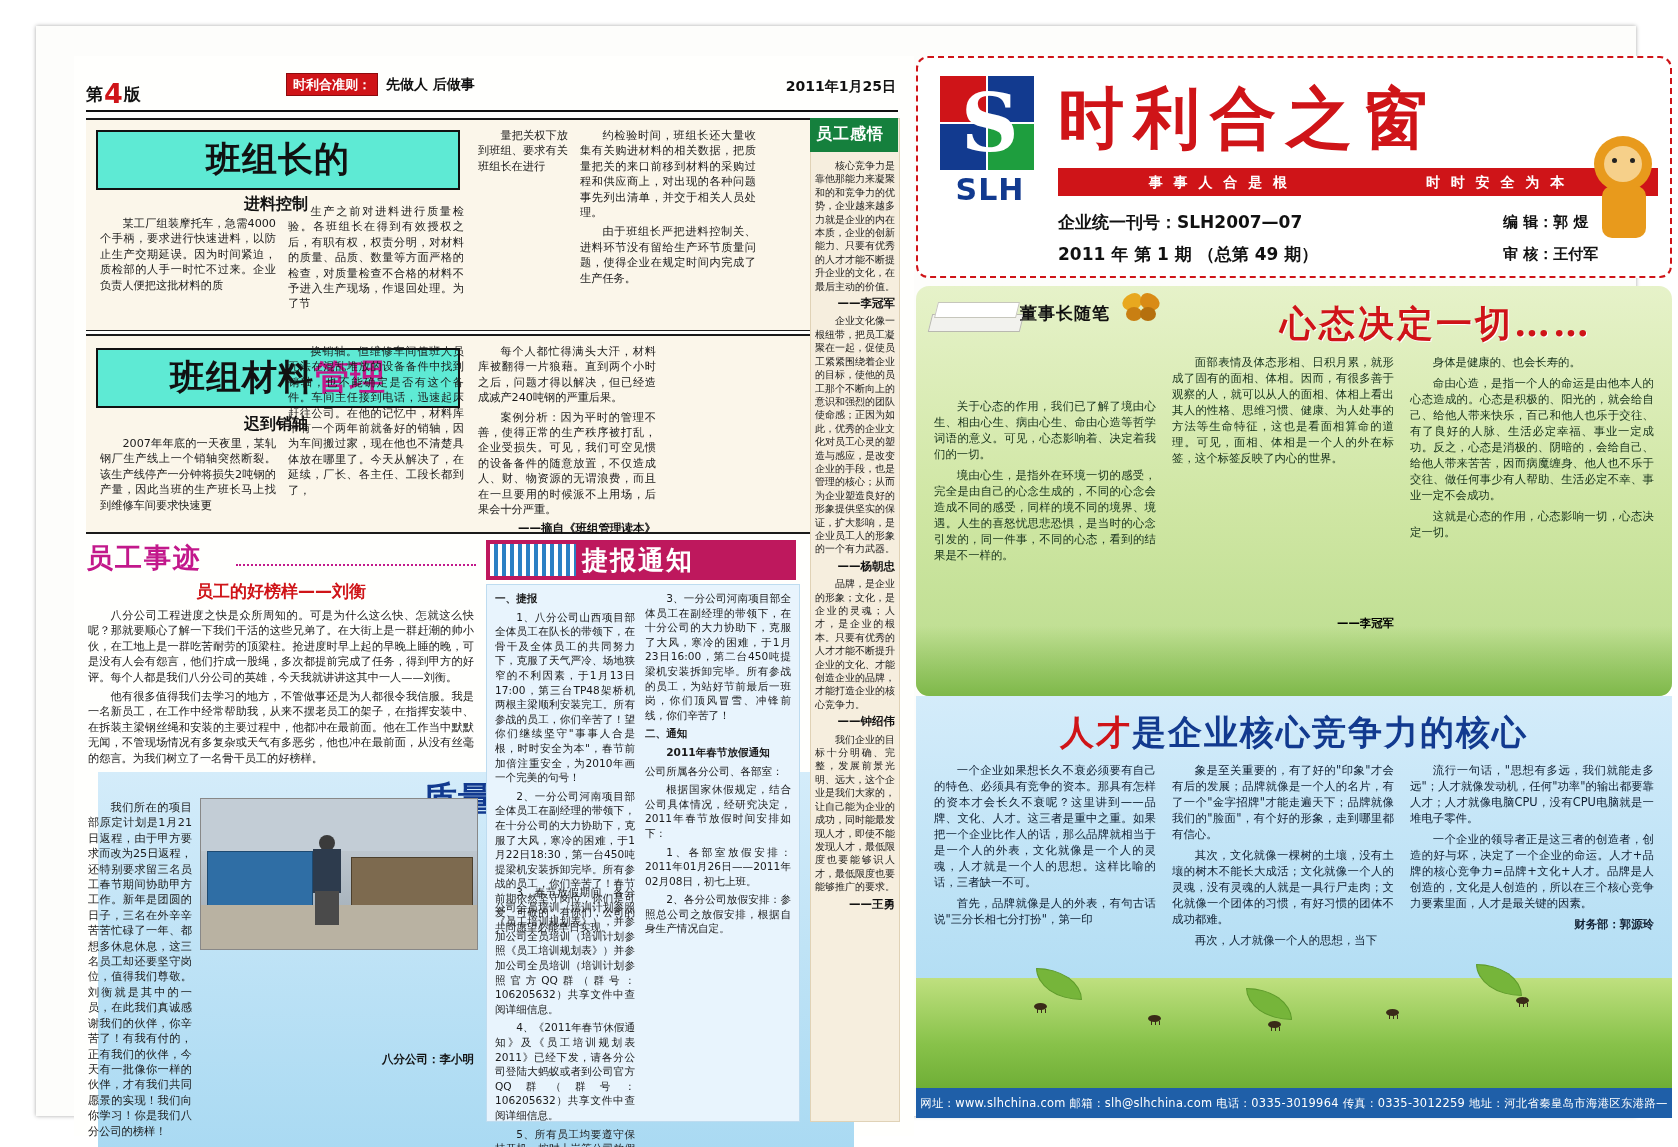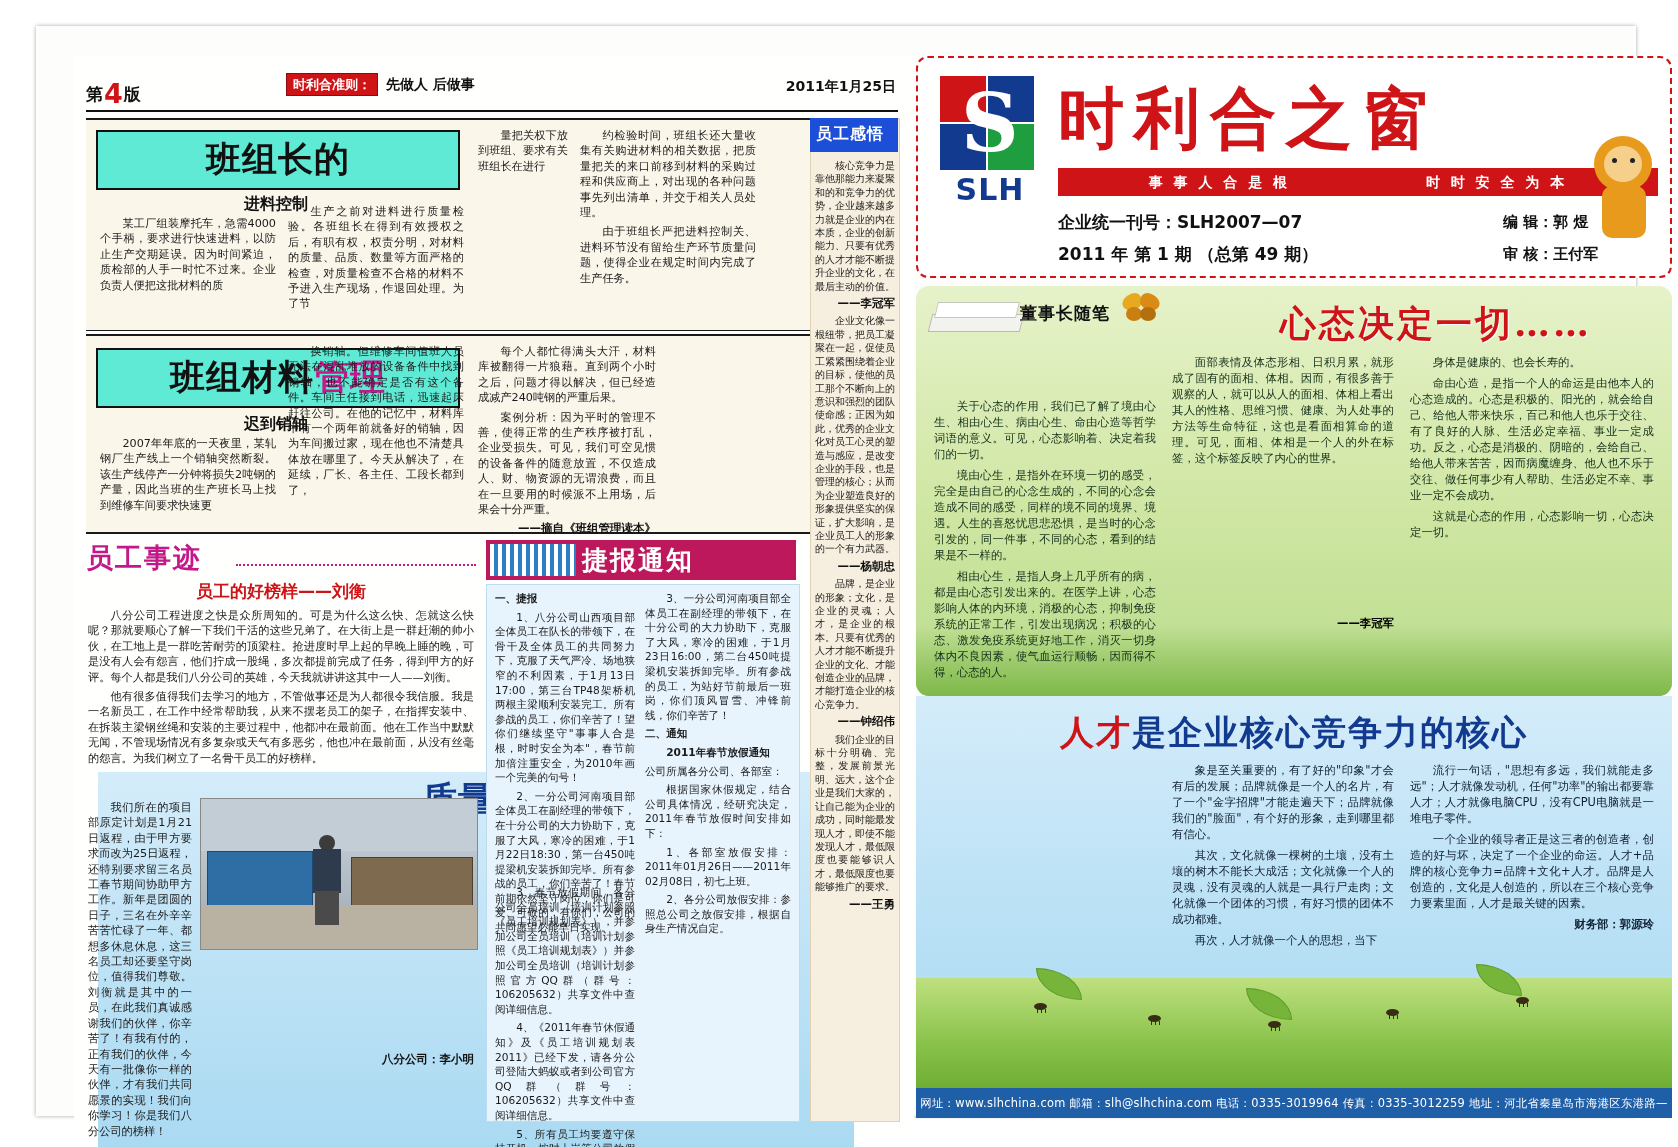--- a/index.html
+++ b/index.html
@@ -115,21 +115,21 @@
     position:absolute;left:412px;top:528px;width:312px;height:536px;
     background:#e8f4fd;border:1px solid #bedcf0;
   }
   
   .tancol{
     position:absolute;left:736px;top:62px;width:88px;height:1002px;
     background:#f6eede;border:1px solid #e0d2b6;
   }
   .gyhdr{
     position:absolute;left:736px;top:62px;width:88px;height:34px;
-    background:#1d4ed8;
+    background:#15803d;
   }
   .gyhdr .t{
     position:absolute;left:6px;top:6px;font-size:16px;font-weight:bold;color:#fff;
     letter-spacing:1px;
   }
   
   .right{
     position:absolute;left:880px;top:30px;width:756px;height:1080px;
   }
   .nameplate{
@@ -430,37 +430,40 @@
         <div class="w1"></div>
         <div class="w2"></div>
         <div class="w3"></div>
         <div class="w4"></div>
       </div>
       <div class="green-title">心态决定一切……</div>
 
       <div class="gcol" style="left:18px;top:68px;width:222px;margin-top:44px;">
         <p>关于心态的作用，我们已了解了境由心生、相由心生、病由心生、命由心造等哲学词语的意义。可见，心态影响着、决定着我们的一切。</p>
         <p>境由心生，是指外在环境一切的感受，完全是由自己的心念生成的，不同的心念会造成不同的感受，同样的境不同的境界、境遇。人生的喜怒忧思悲恐惧，是当时的心念引发的，同一件事，不同的心态，看到的结果是不一样的。</p>
-        <p>相由心生，是指人身上几乎所有的病，都是由心态引发出来的。在医学上讲，心态影响人体的内环境，消极的心态，抑制免疫系统的正常工作，引发出现病况；积极的心态、激发免疫系统更好地工作，消灭一切身体内不良因素，使气血运行顺畅，因而得不得，心态的人。</p>
       </div>
       <div class="gcol" style="left:256px;top:68px;width:222px;">
         <p>面部表情及体态形相、日积月累，就形成了固有的面相、体相。因而，有很多善于观察的人，就可以从人的面相、体相上看出其人的性格、思维习惯、健康、为人处事的方法等生命特征，这也是看面相算命的道理。可见，面相、体相是一个人的外在标签，这个标签反映了内心的世界。</p>
       </div>
       <div class="gcol" style="left:494px;top:68px;width:244px;">
         <p>身体是健康的、也会长寿的。</p>
         <p>命由心造，是指一个人的命运是由他本人的心态造成的。心态是积极的、阳光的，就会给自己、给他人带来快乐，百己和他人也乐于交往、有了良好的人脉、生活必定幸福、事业一定成功。反之，心态是消极的、阴暗的，会给自己、给他人带来苦苦，因而病魔缠身、他人也不乐于交往、做任何事少有人帮助、生活必定不幸、事业一定不会成功。</p>
         <p>这就是心态的作用，心态影响一切，心态决定一切。</p>
       </div>
       <div class="signr" style="position:absolute;left:256px;top:330px;width:222px;">——李冠军</div>
     </div>
 
     <div class="blue">
       <div class="grass"></div>
       <div class="blue-title">
         <span class="a">人才</span><span class="b">是企业核心竞争力的核心</span>
+      </div>
+      <div class="bcol" style="left:18px;top:66px;width:222px;">
+        <p>一个企业如果想长久不衰必须要有自己的特色、必须具有竞争的资本。那具有怎样的资本才会长久不衰呢？这里讲到——品牌、文化、人才。这三者是重中之重。如果把一个企业比作人的话，那么品牌就相当于是一个人的外表，文化就像是一个人的灵魂，人才就是一个人的思想。这样比喻的话，三者缺一不可。</p>
+        <p>首先，品牌就像是人的外表，有句古话说"三分长相七分打扮"，第一印</p>
       </div>
       <div class="bcol" style="left:256px;top:66px;width:222px;">
         <p>象是至关重要的，有了好的"印象"才会有后的发展；品牌就像是一个人的名片，有了一个"金字招牌"才能走遍天下；品牌就像我们的"脸面"，有个好的形象，走到哪里都有信心。</p>
         <p>其次，文化就像一棵树的土壤，没有土壤的树木不能长大成活；文化就像一个人的灵魂，没有灵魂的人就是一具行尸走肉；文化就像一个团体的习惯，有好习惯的团体不成功都难。</p>
         <p>再次，人才就像一个人的思想，当下</p>
       </div>
       <div class="bcol" style="left:494px;top:66px;width:244px;">
         <p>流行一句话，"思想有多远，我们就能走多远"；人才就像发动机，任何"功率"的输出都要靠人才；人才就像电脑CPU，没有CPU电脑就是一堆电子零件。</p>
         <p>一个企业的领导者正是这三者的创造者，创造的好与坏，决定了一个企业的命运。人才+品牌的核心竞争力=品牌+文化+人才。品牌是人创造的，文化是人创造的，所以在三个核心竞争力要素里面，人才是最关键的因素。</p>
         <p class="signr" style="text-indent:0">财务部：郭源玲</p>

